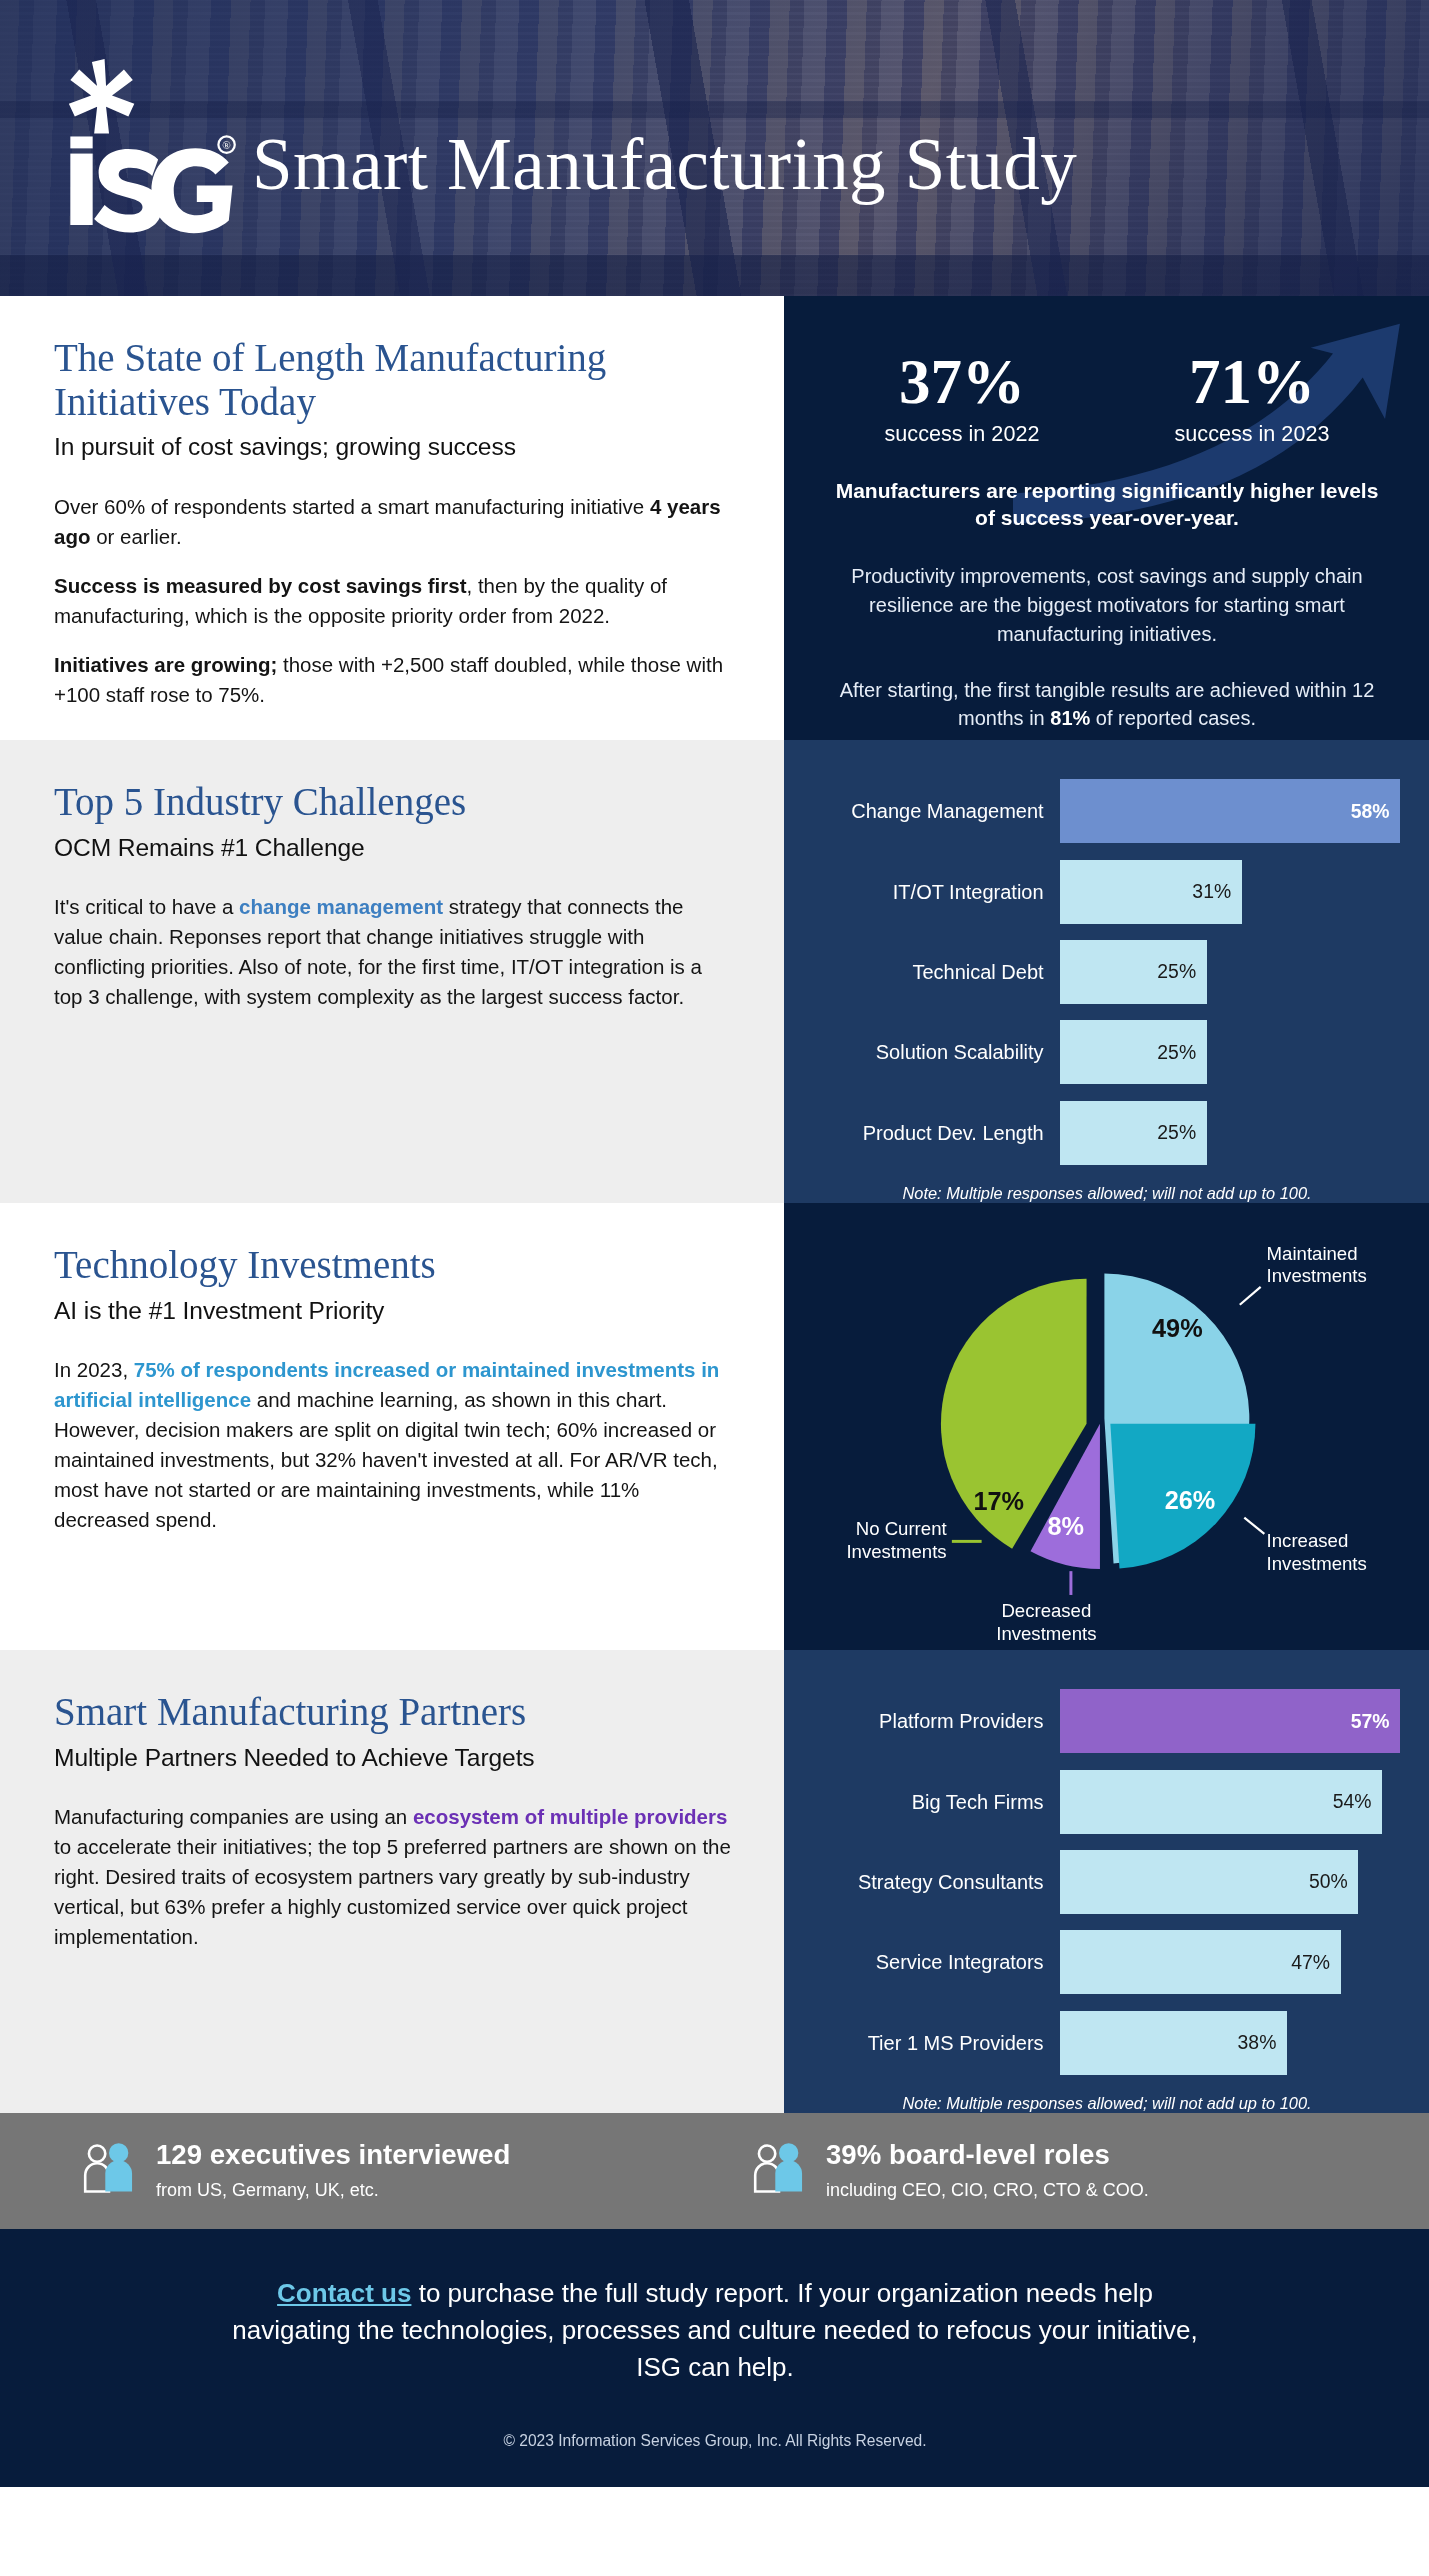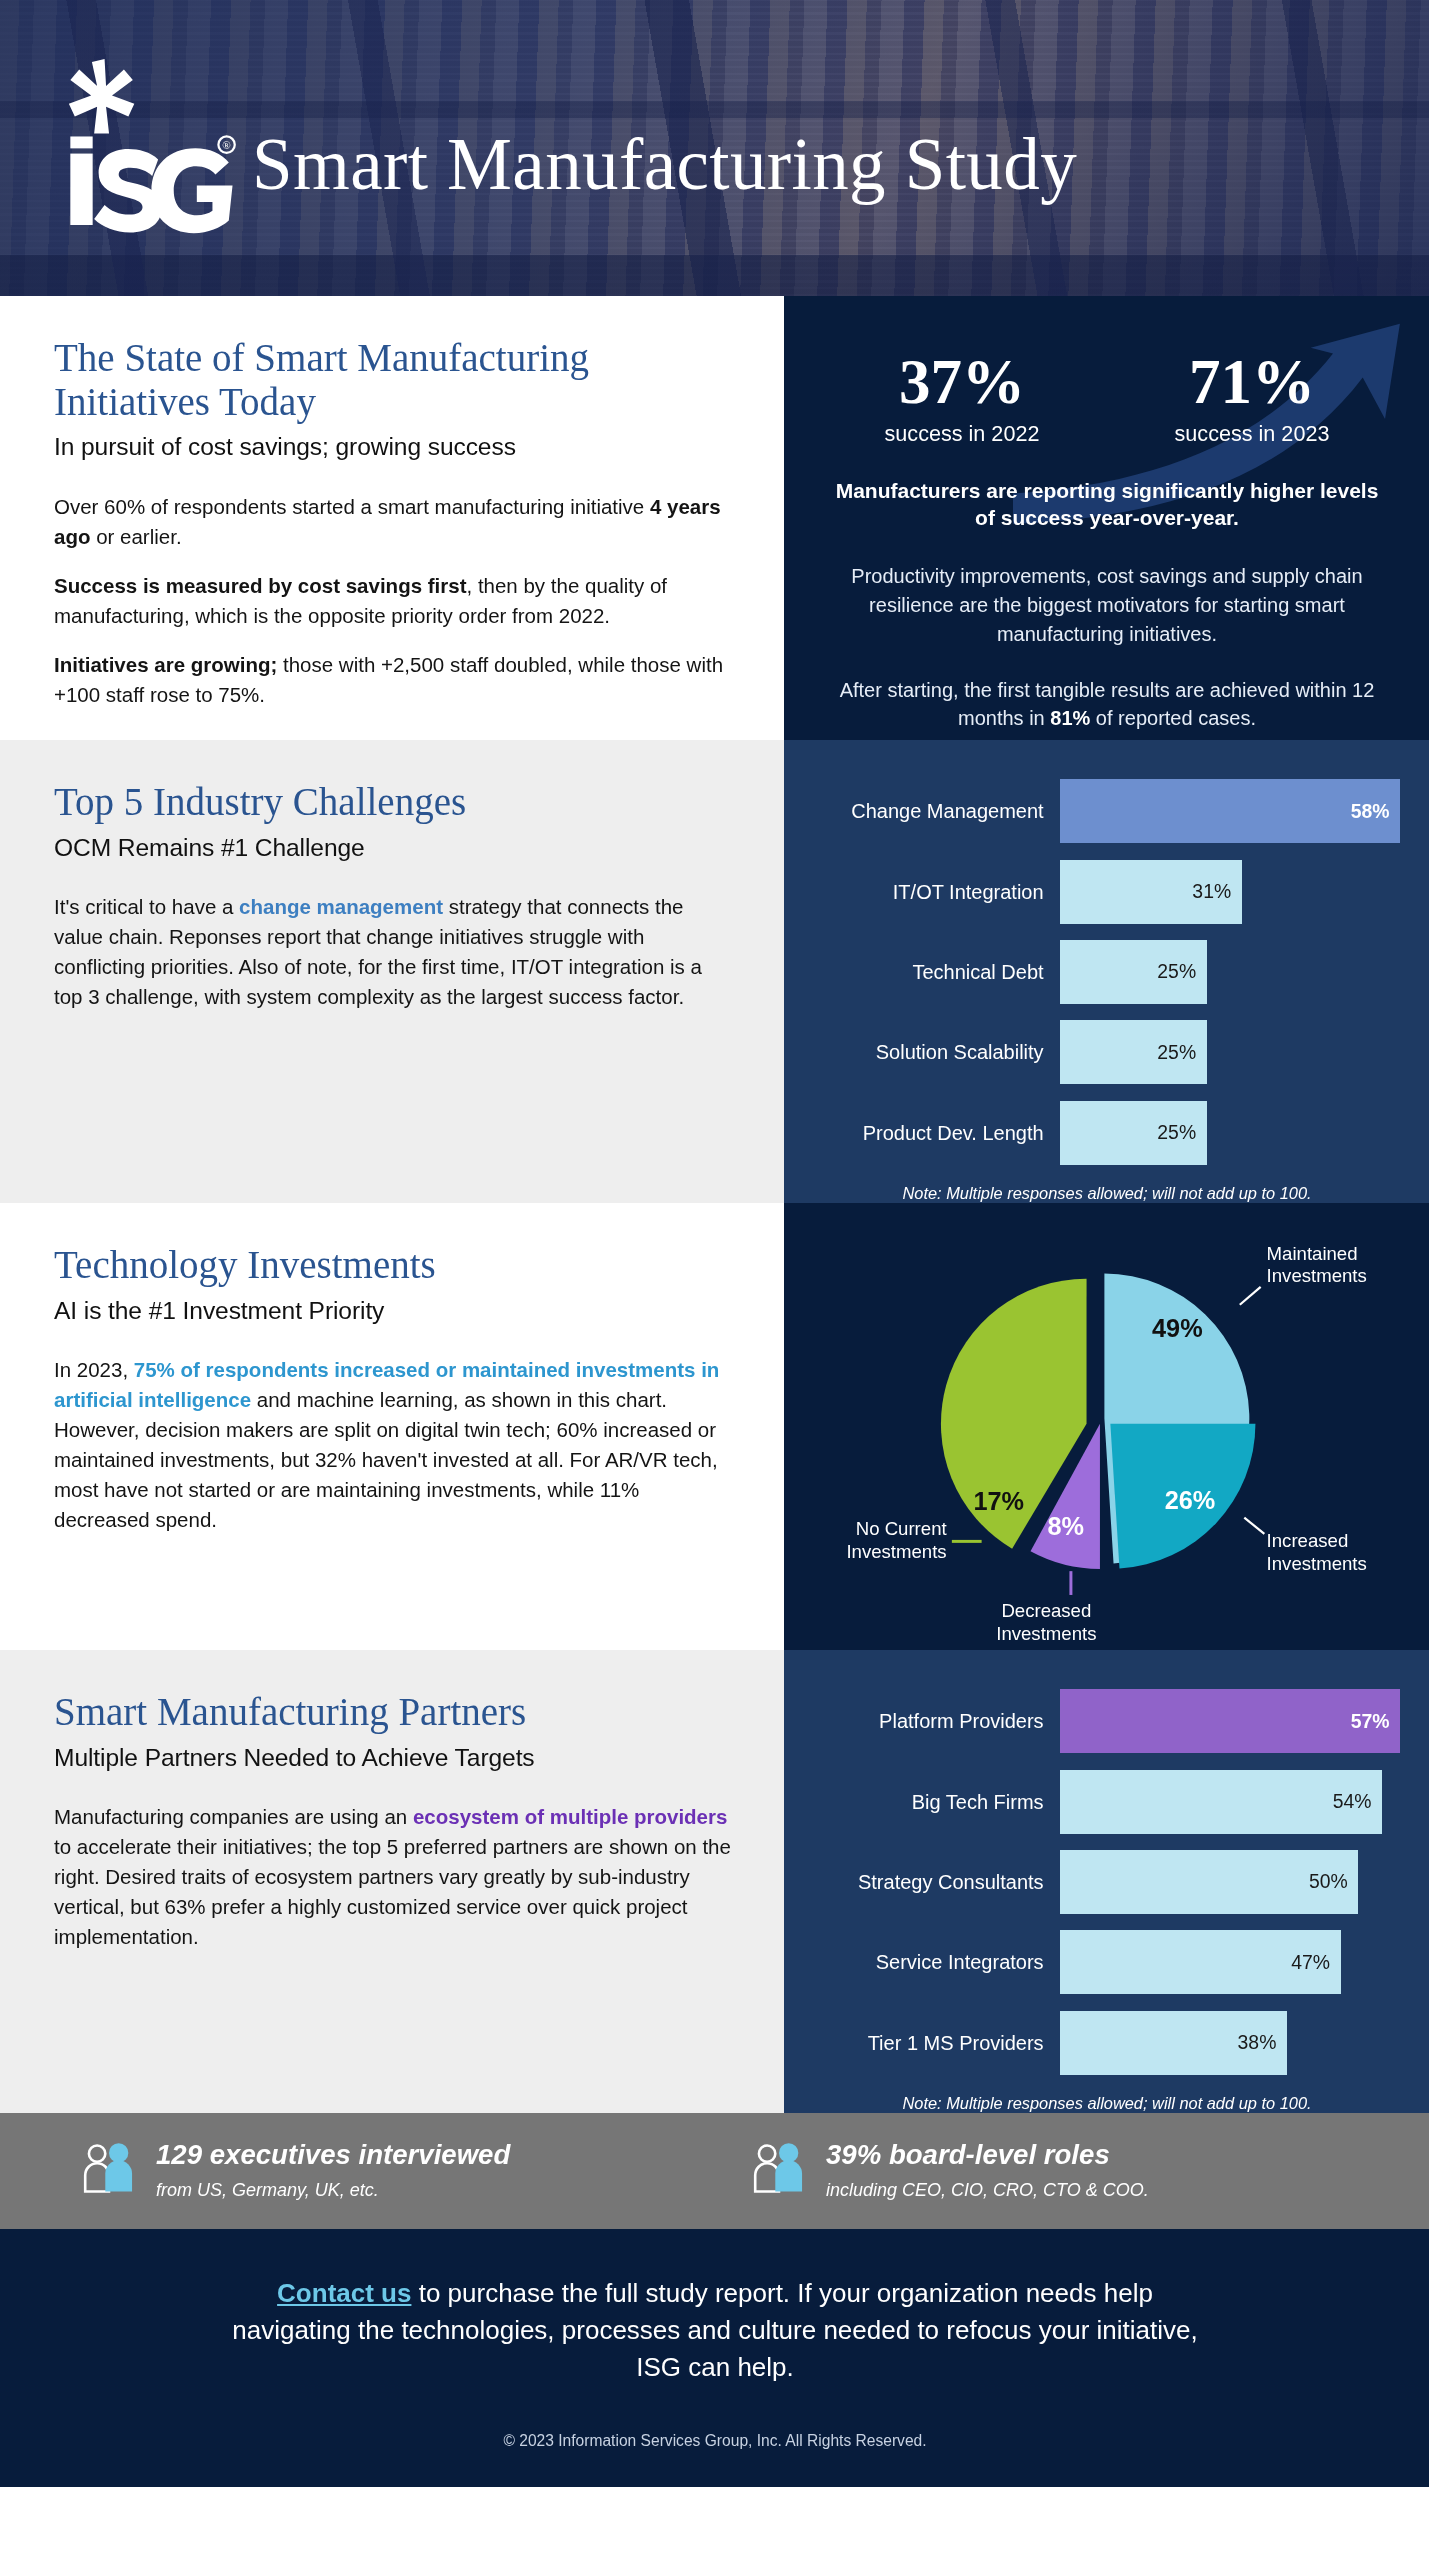--- a/index.html
+++ b/index.html
@@ -142,21 +142,21 @@
   .pie-wrap { position: relative; height: 447px; }
   .pie-wrap svg { position: absolute; top: 10.4px; left: 0; }
   .pie-pct { font-weight: 700; font-size: 34px; font-family: "Liberation Sans", sans-serif; }
   .pie-lbl { font-size: 25px; fill: #ffffff; font-family: "Liberation Sans", sans-serif; }
 
   
   .graybar {
     background: #767676; height: 116px; display: flex; align-items: center;
     padding-left: 80px;
   }
-  .gb-item { display: flex; align-items: center; font-style: italic; }
+  .gb-item { display: flex; align-items: center; }
   .gb-item:first-child { width: 670px; }
   .gb-icon { margin-right: 18px; flex: 0 0 auto; }
   .gb-big { font-size: 27.6px; font-weight: 700; color: #ffffff; line-height: 1.05; }
   .gb-small { font-size: 18px; color: #ffffff; margin-top: 10px; }
 
   
   .footer { background: #071c3c; padding: 46px 0 37px 0; text-align: center; }
   .footer-msg {
     color: #ffffff; font-size: 26px; line-height: 1.42; font-weight: 400;
     max-width: 990px; margin: 0 auto;
@@ -190,21 +190,21 @@
             <text x="236" y="129" font-size="15" text-anchor="middle" font-family="Liberation Serif, serif">®</text>
           </g>
         </svg>
       </div>
       <div class="header-title">Smart Manufacturing Study</div>
     </div>
   </div>
 
   <div class="section s1">
     <div class="col-left">
-      <div class="sec-title">The State of Smart Manufacturing Initiatives Today</div>
+      <div class="sec-title">The State of Length Manufacturing Initiatives Today</div>
       <div class="sec-sub">In pursuit of cost savings; growing success</div>
       <div class="sec-body">
         <p><span>Over 60% of respondents started a smart manufacturing initiative </span><b>4 years ago</b><span> or earlier.</span></p>
         <p><b>Success is measured by cost savings first</b><span>, then by the quality of manufacturing, which is the opposite priority order from 2022.</span></p>
         <p><b>Initiatives are growing;</b><span> those with +2,500 staff doubled, while those with +100 staff rose to 75%.</span></p>
       </div>
     </div>
     <div class="col-right">
       <div class="arrow-wrap">
         <svg width="417" height="223" viewBox="0 0 560 300" aria-hidden="true">

